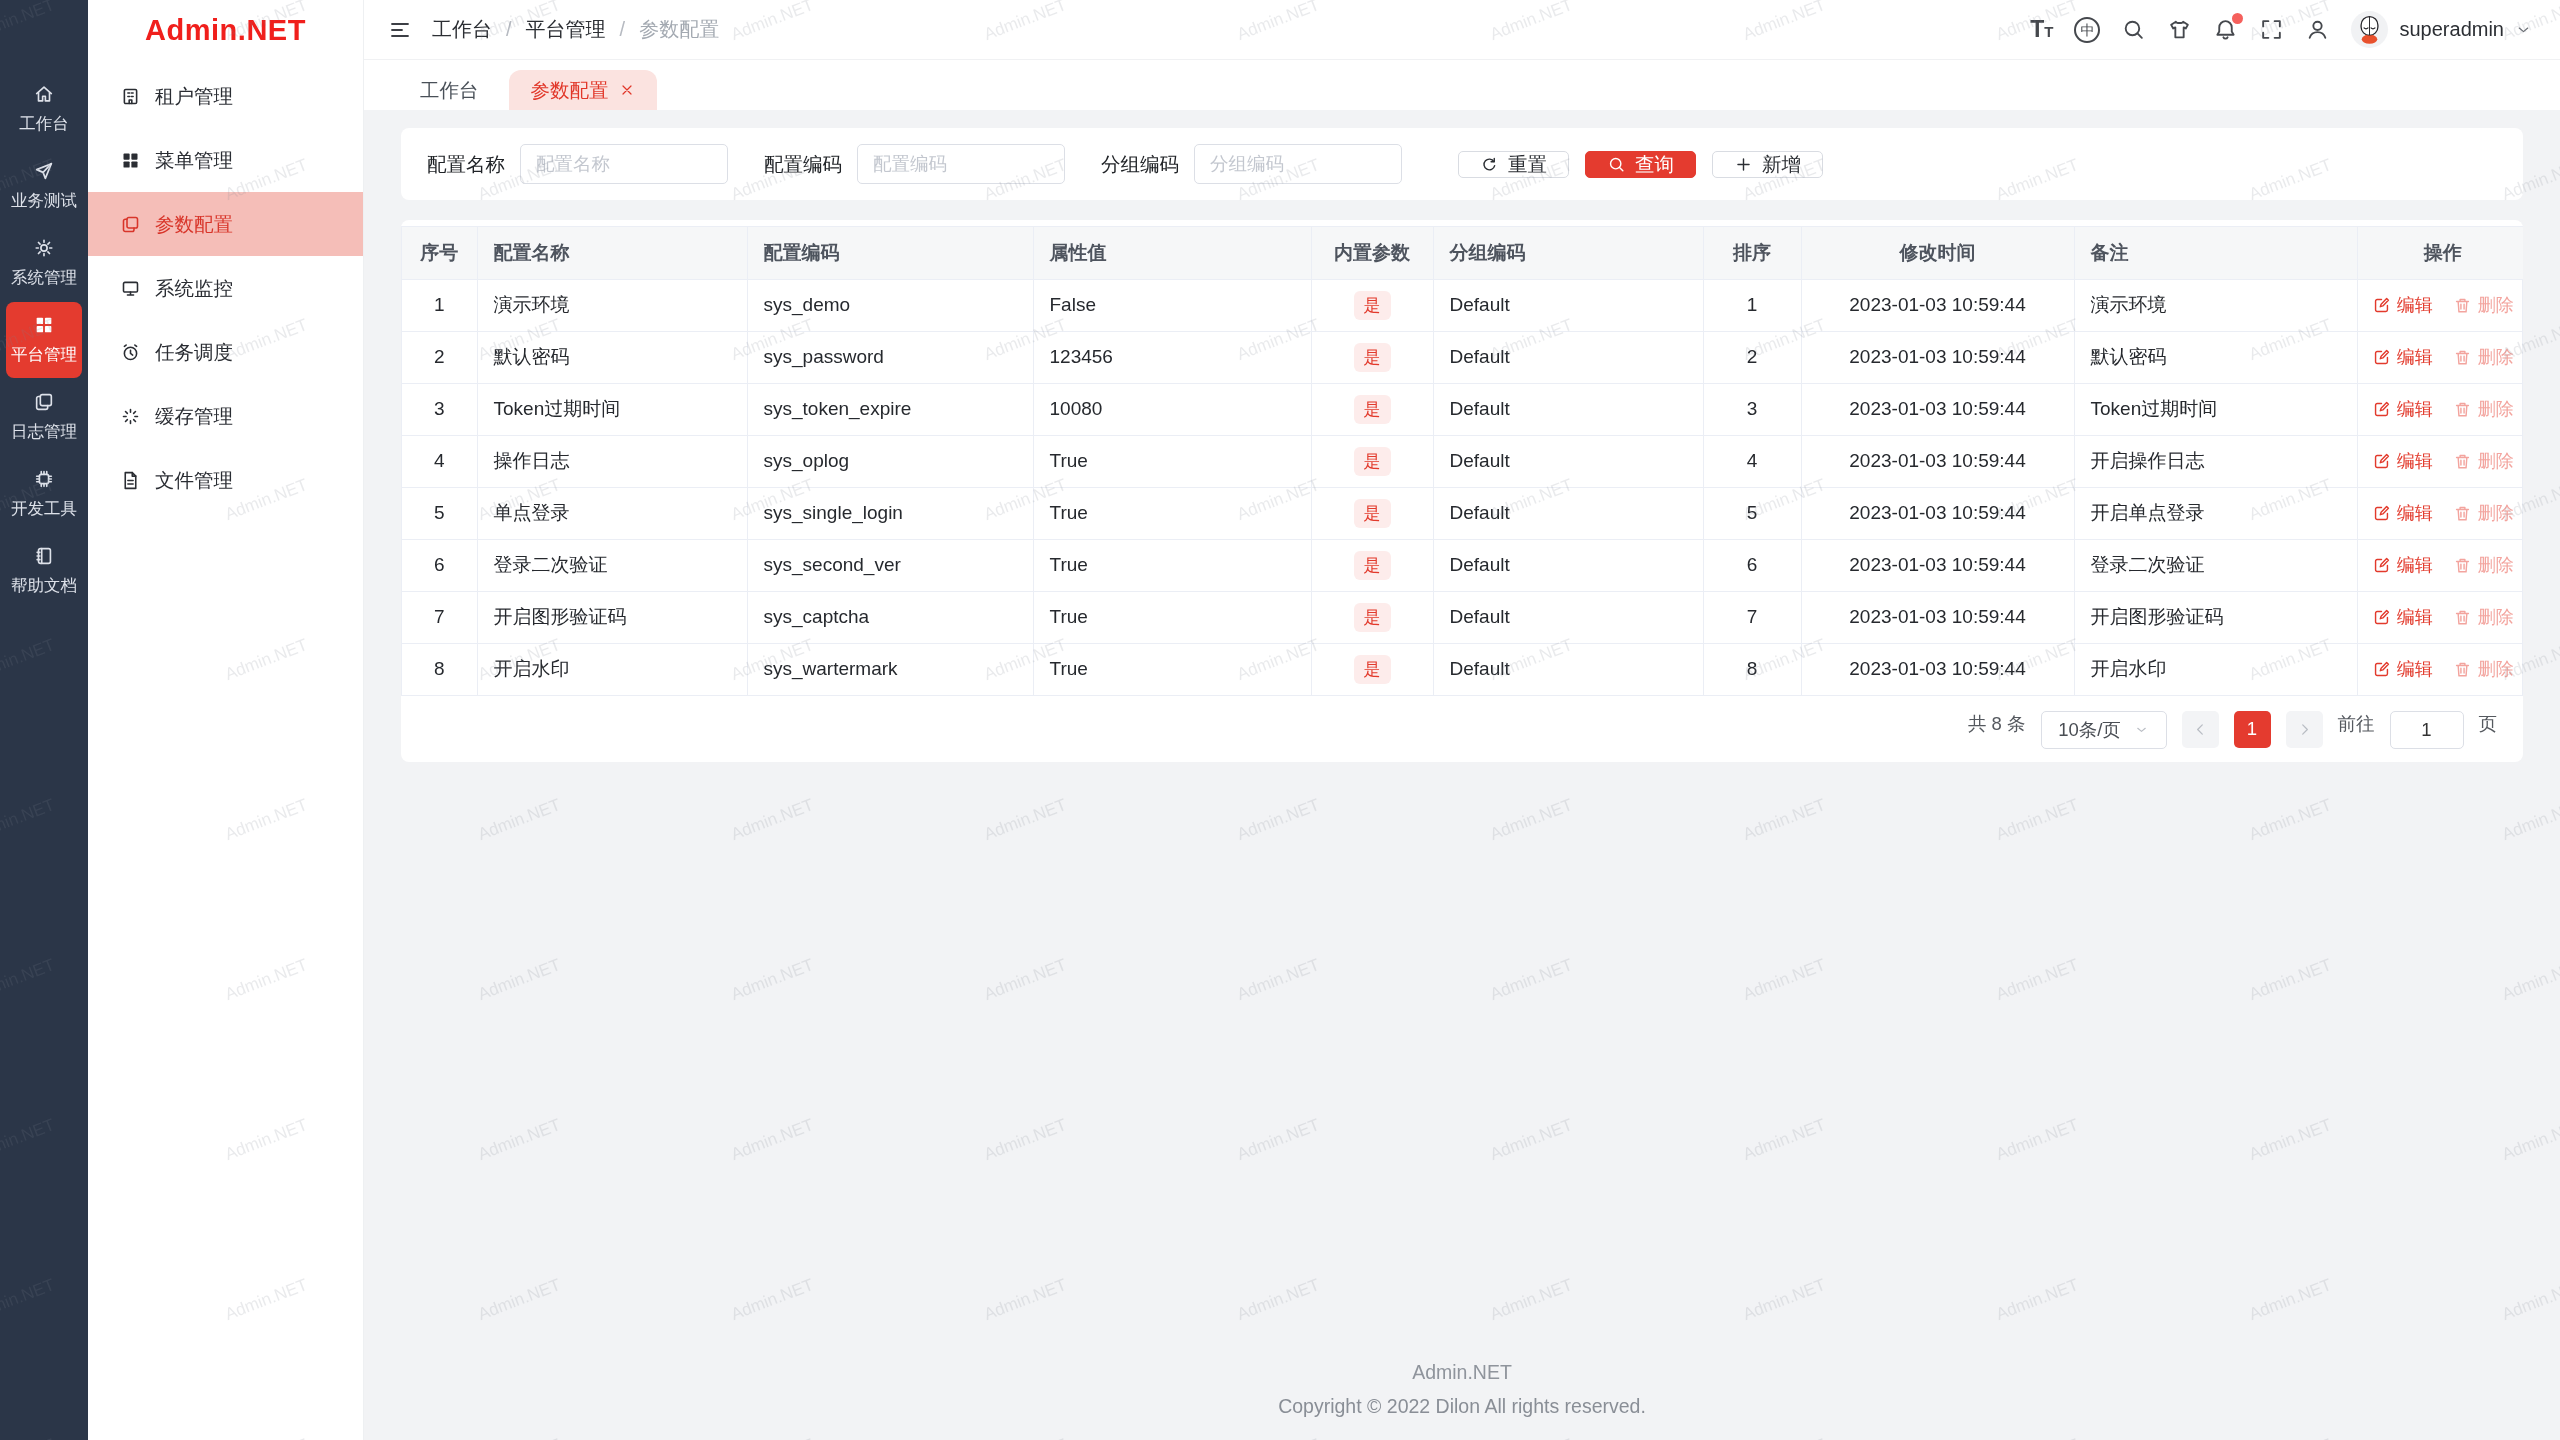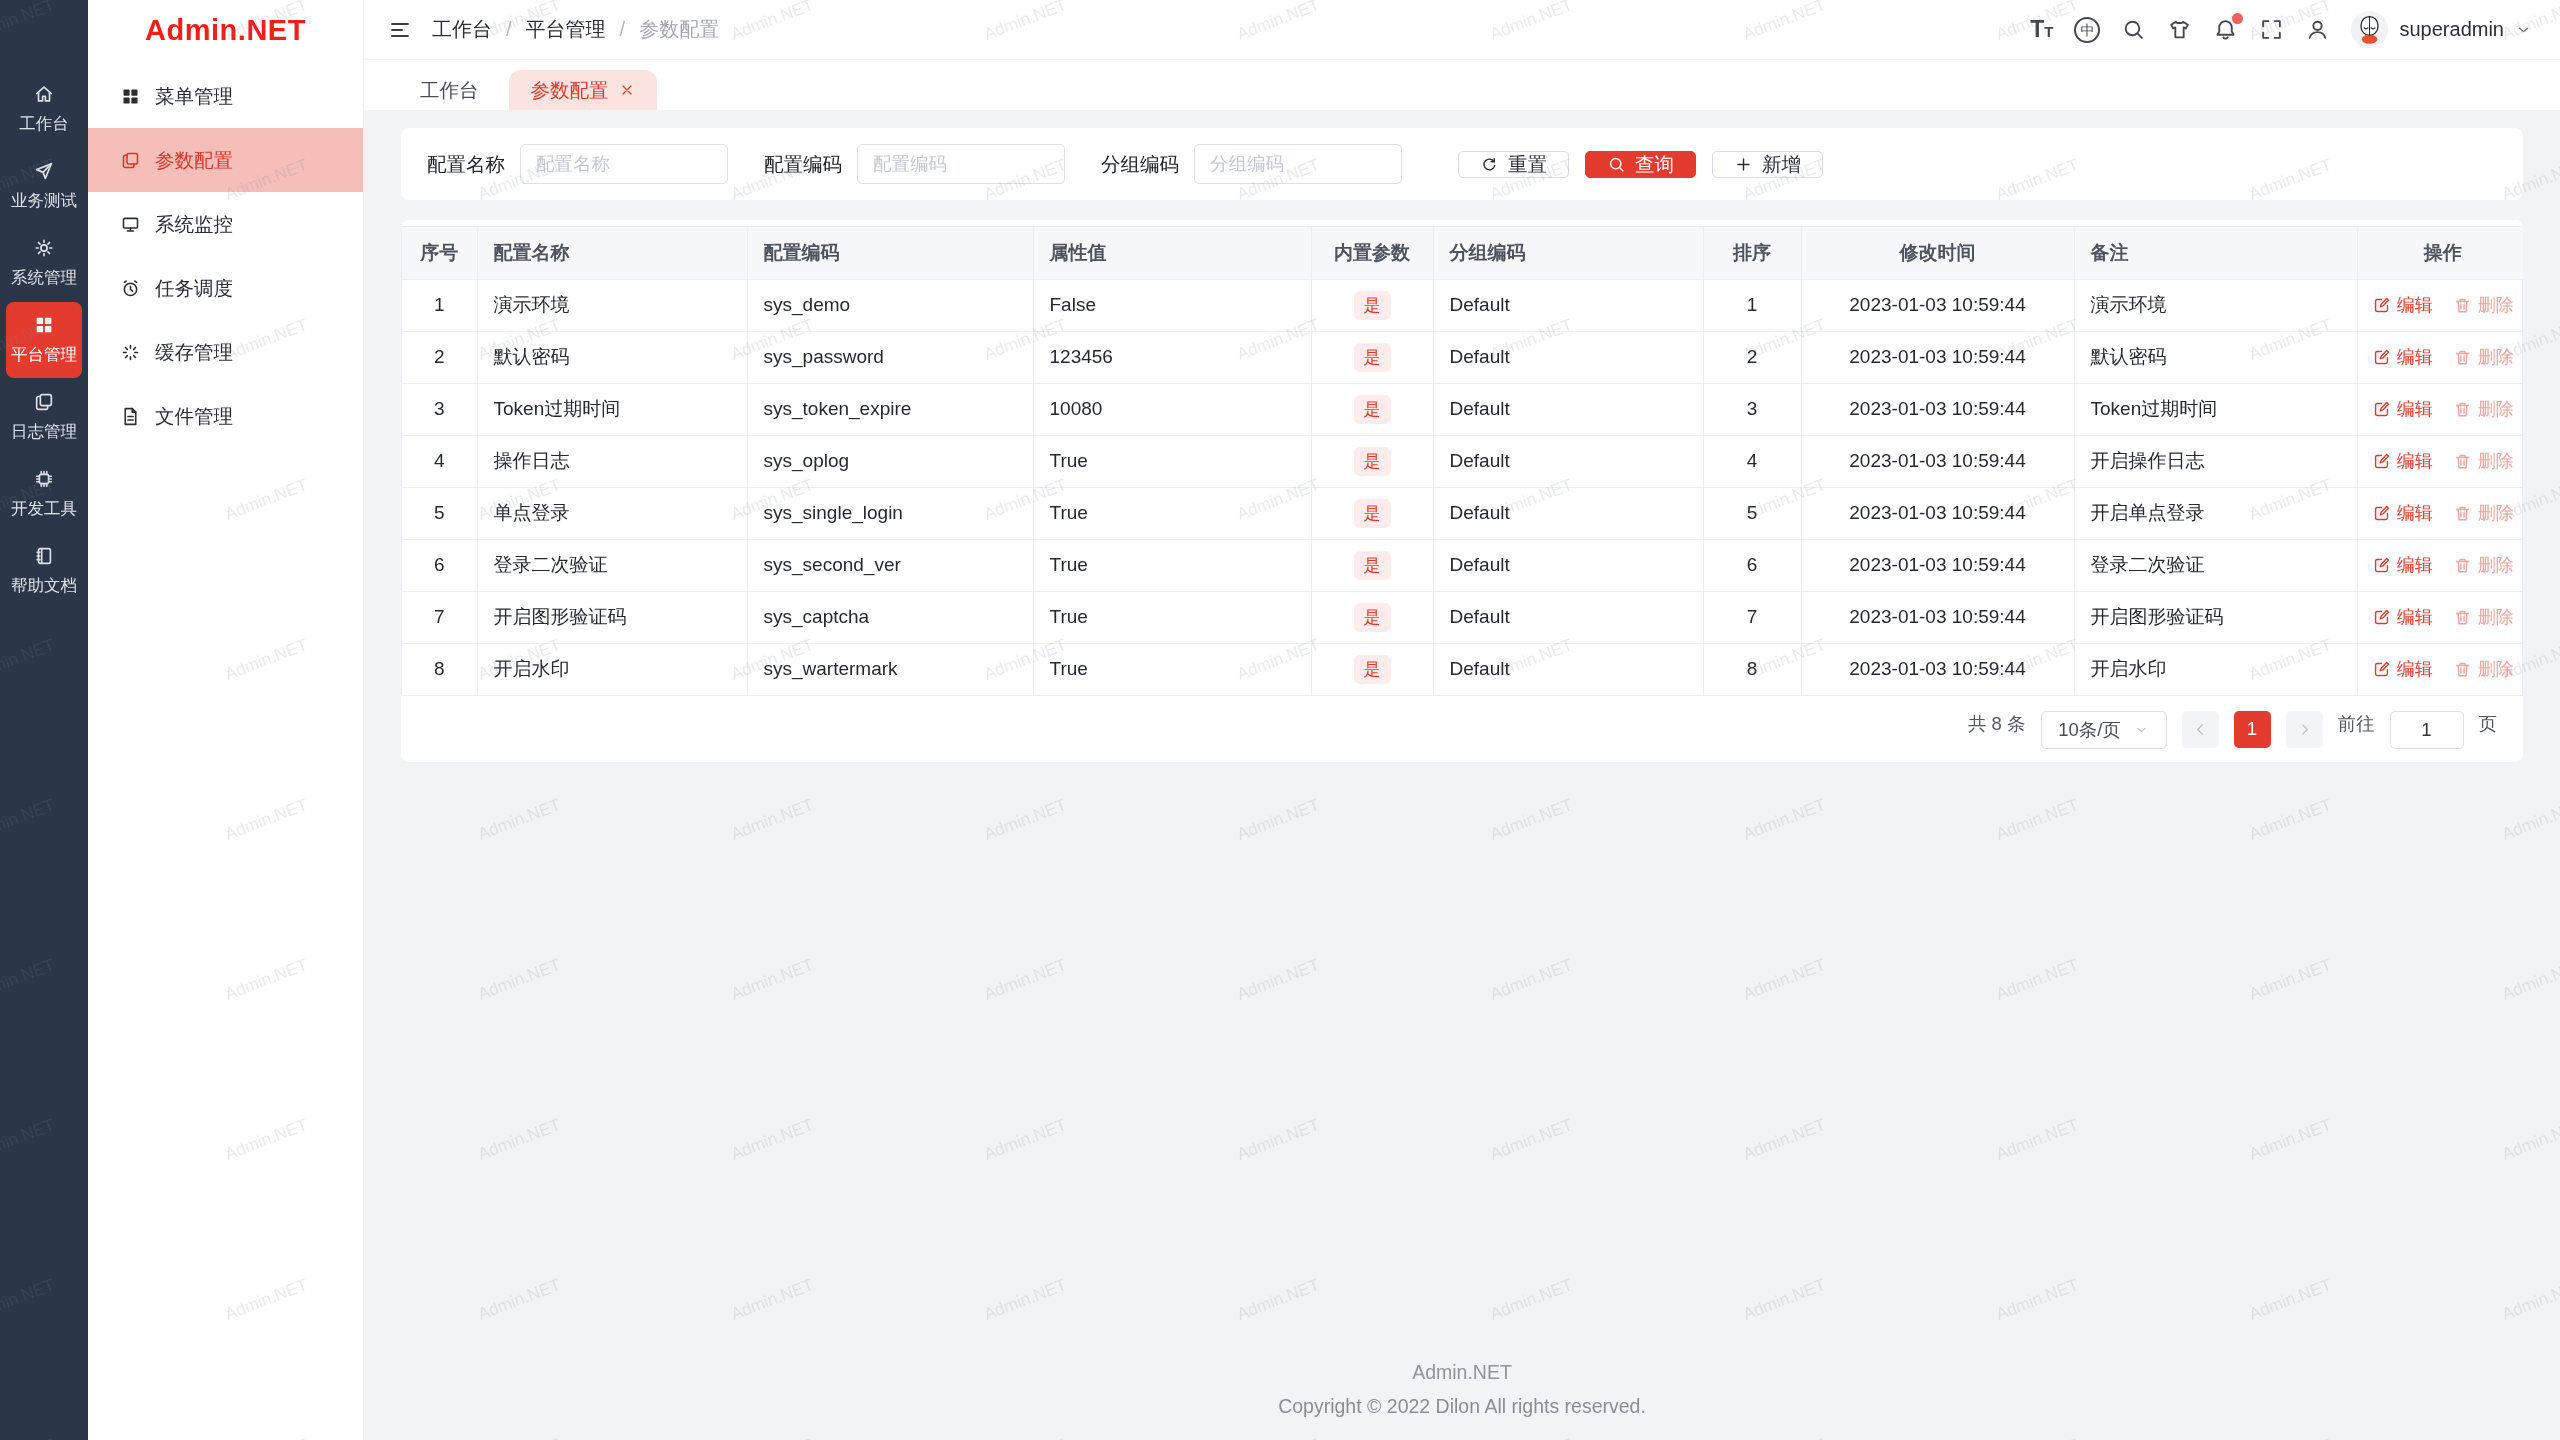--- a/index.html
+++ b/index.html
@@ -182,20 +182,29 @@
             </svg>
           </span>
           <span class="lbl">帮助文档</span>
         </div>
       </div>
   </nav>
 
   <aside class="sidebar">
     <div class="side-logo">Admin.NET</div>
     <div class="menu" id="side-menu">
+        <div class="menu-item">
+          <span style="display:inline-flex">
+            <svg viewBox="0 0 24 24" fill="none" stroke="currentColor" stroke-width="1.8" stroke-linecap="round" stroke-linejoin="round">
+              <rect x="5" y="4" width="14" height="16" rx="1.5"></rect>
+              <path d="M9 8h2m2 0h2M9 12h2m2 0h2M10.5 20v-4h3v4"></path>
+            </svg>
+          </span>
+          <span>租户管理</span>
+        </div>
         <div class="menu-item">
           <span style="display:inline-flex">
             <svg viewBox="0 0 24 24" fill="currentColor">
               <rect x="4" y="4" width="7" height="7" rx="1"></rect>
               <rect x="13" y="4" width="7" height="7" rx="1"></rect>
               <rect x="4" y="13" width="7" height="7" rx="1"></rect>
               <rect x="13" y="13" width="7" height="7" rx="1"></rect>
             </svg>
           </span>
           <span>菜单管理</span>

